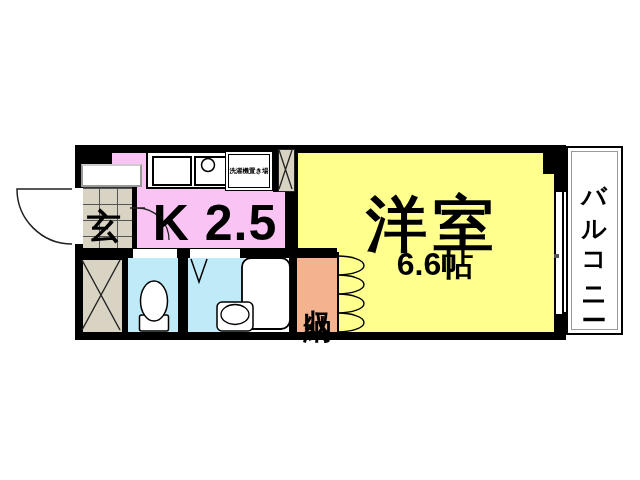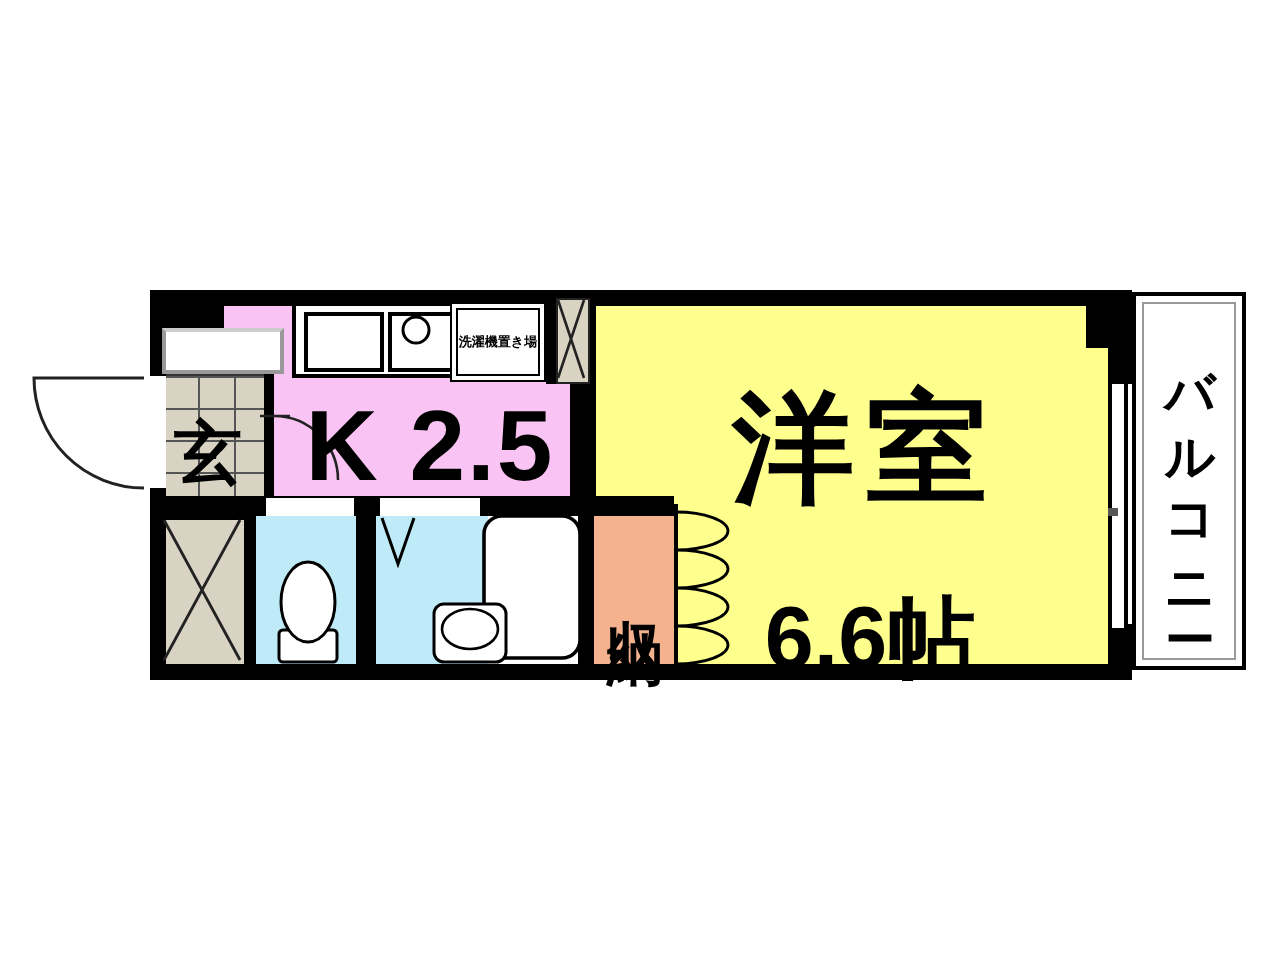--- a/index.html
+++ b/index.html
@@ -54,21 +54,21 @@
               display:flex;align-items:center;justify-content:center;font-size:6.5px;font-weight:bold;
               white-space:nowrap;overflow:hidden;}
   .ps-box{left:278px;top:149px;width:15px;height:41px;background:#d8d3c3;border:1px solid #222;}
   .balcony-window{left:554px;top:192px;width:10px;height:122px;background:#fff;
                   border-left:2px solid #000;border-right:2px solid #000;box-sizing:border-box;}
   
   .label{color:#000;font-weight:bold;text-align:center;}
   .l-genkan{left:84px;top:204px;width:40px;font-size:34px;}
   .l-kitchen{left:135px;top:194px;width:160px;font-size:50px;letter-spacing:1px;}
   .l-room-name{left:350px;top:184px;width:166px;font-size:61px;letter-spacing:6px;}
-  .l-room-size{left:350px;top:243px;width:170px;font-size:44px;margin-top:47px;}
+  .l-room-size{left:350px;top:243px;width:170px;font-size:32px;}
   .v-wrap{display:flex;align-items:center;justify-content:center;}
   .l-storage{left:295px;top:254px;width:44px;height:78px;font-size:28px;}
   .l-balcony{left:566px;top:150px;width:56px;height:180px;font-size:25px;}
   .v-text{writing-mode:vertical-rl;text-orientation:upright;line-height:1;letter-spacing:6px;}
   svg.overlay{position:absolute;left:0;top:0;pointer-events:none;}
 </style>
 </head>
 <body>
 
 <div class="page">

